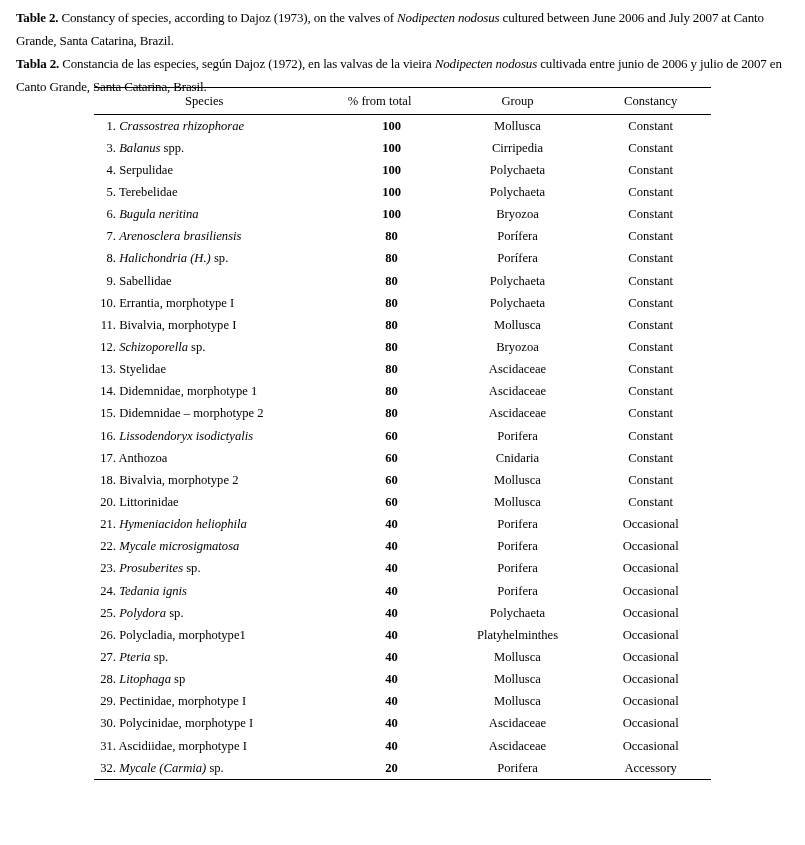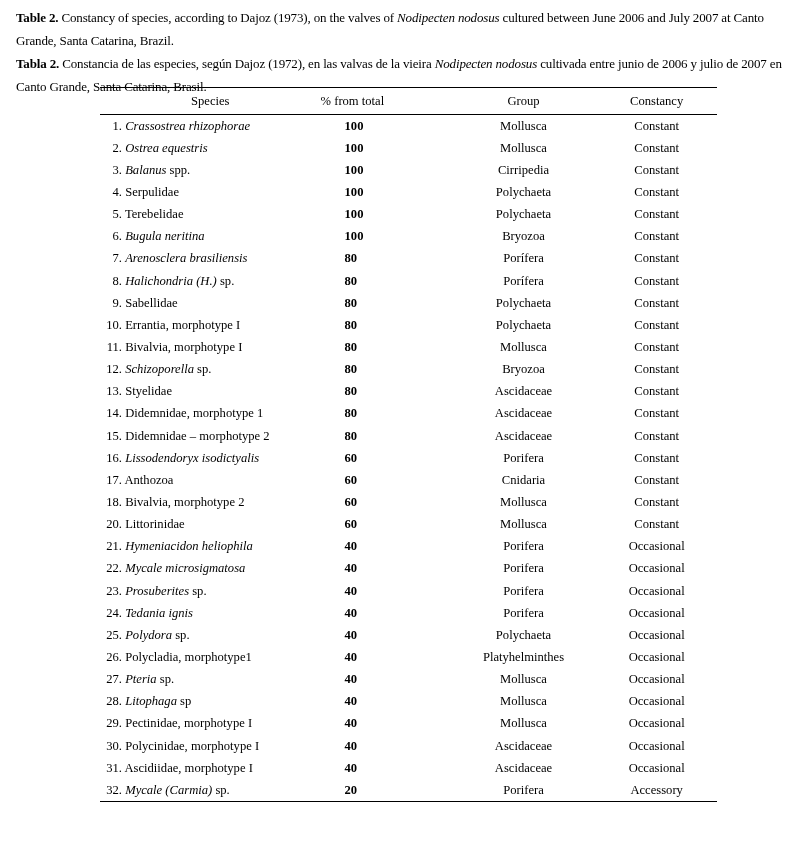--- a/index.html
+++ b/index.html
@@ -8,30 +8,30 @@
       font-family: "Liberation Serif", "DejaVu Serif", serif;
       color: #000; font-size: 12.5px;
     }
     .caption {
       position: absolute; left: 16px; top: 6px; width: 788px;
       line-height: 23px; font-size: 13px; letter-spacing: -0.15px;
     }
     .caption p { margin: 0; }
     .caption b { font-weight: bold; }
     table {
-      position: absolute; left: 100px; top: 87px; width: 617px;
+      position: absolute; left: 94px; top: 87px; width: 617px;
       border-collapse: collapse; font-size: 12.6px;
     }
     thead tr { border-top: 1px solid #000; border-bottom: 1px solid #000; }
     th { font-weight: normal; height: 26px; padding: 0; }
     td { height: 22.15px; padding: 0; }
     tbody tr:last-child { border-bottom: 1px solid #000; }
     .c-species { width: 230px; text-align: left; }
     th.c-species { text-align: center; padding-left: 0; }
-    .c-pct { width: 112px; text-align: left; }
+    .c-pct { width: 112px; text-align: center; }
     .c-group { width: 150px; text-align: center; }
     .c-const { width: 125px; text-align: center; }
     td.c-species { padding-left: 0; }
     .num { display: inline-block; width: 22px; text-align: right; }
     td.c-pct { padding-left: 24px; font-weight: bold; }
     .it { font-style: italic; }
   </style>
 </head>
 <body>
 
@@ -50,26 +50,20 @@
     </tr>
   </thead>
   <tbody id="tbody">
       <tr>
         <td class="c-species"><span class="num">1.</span> <span class="it">Crassostrea rhizophorae</span><span></span></td>
         <td class="c-pct">100</td>
         <td class="c-group">Mollusca</td>
         <td class="c-const">Constant</td>
       </tr>
       <tr>
-        <td class="c-species"><span class="num">2.</span> <span class="it">Ostrea equestris</span><span></span></td>
-        <td class="c-pct">100</td>
-        <td class="c-group">Mollusca</td>
-        <td class="c-const">Constant</td>
-      </tr>
-      <tr>
         <td class="c-species"><span class="num">3.</span> <span class="it">Balanus</span><span> spp.</span></td>
         <td class="c-pct">100</td>
         <td class="c-group">Cirripedia</td>
         <td class="c-const">Constant</td>
       </tr>
       <tr>
         <td class="c-species"><span class="num">4.</span> <span class="">Serpulidae</span><span></span></td>
         <td class="c-pct">100</td>
         <td class="c-group">Polychaeta</td>
         <td class="c-const">Constant</td>

